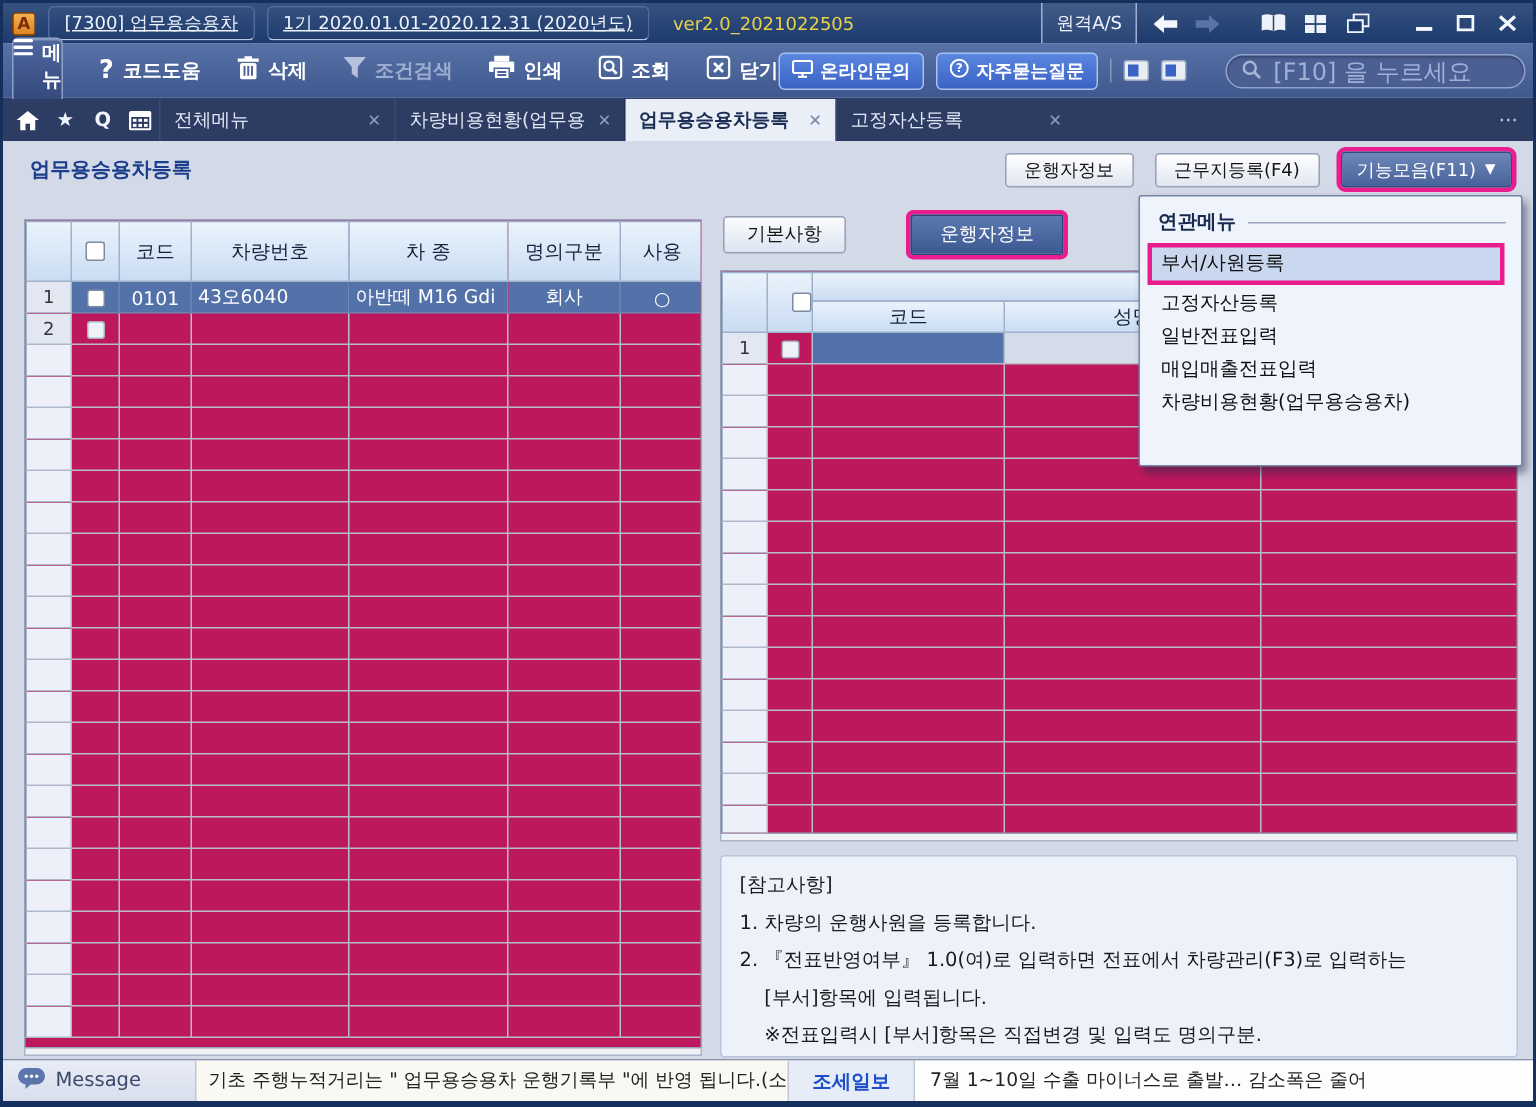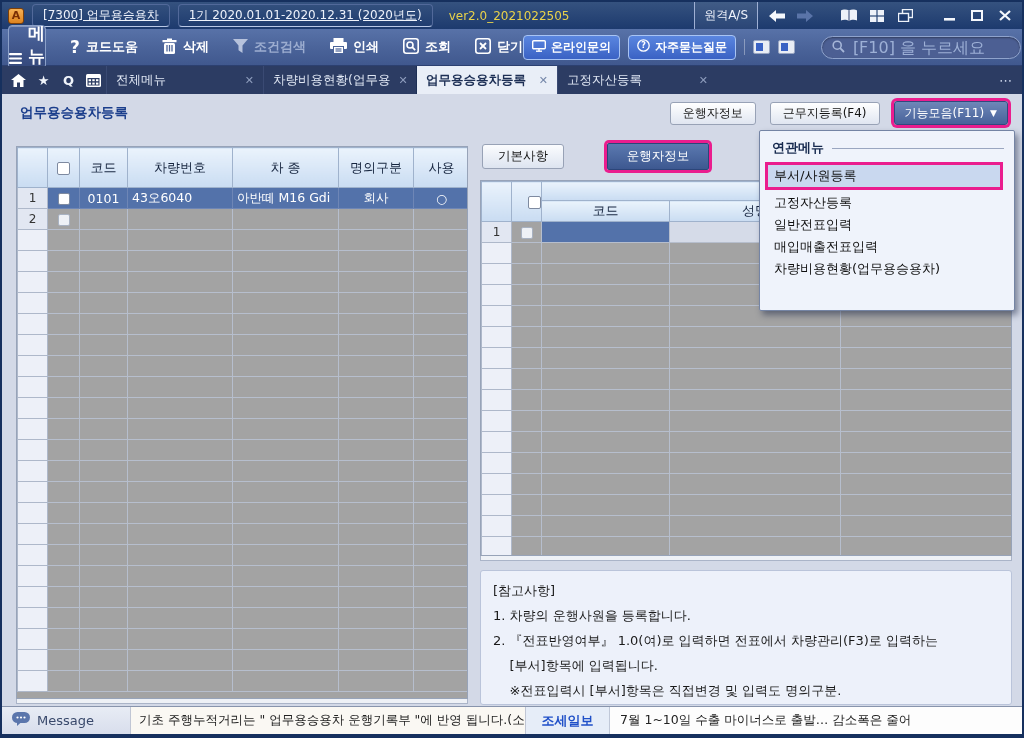--- a/index.html
+++ b/index.html
@@ -20,21 +20,21 @@
   .remote{border:1px solid #9fb0d4;border-radius:4px;padding:19px 9px;font-size:12px;color:#eef2fb;background:rgba(255,255,255,0.06);}
   .ticon{display:flex;align-items:center;justify-content:center;width:18px;height:18px;}
   .tsep{width:6px;}
 
   
   .toolbar{position:absolute;left:0;top:27px;width:100%;height:37px;
     background:linear-gradient(#5872a8,#4a6399 55%,#40588e);border-bottom:1px solid #2c4070;
     display:flex;align-items:center;}
   .menu-btn{width:64px;height:44px;margin-left:6px;border:1px solid #8ba0c8;border-radius:4px;
     background:linear-gradient(#4e679f,#34487b);box-shadow:inset 0 1px 0 rgba(255,255,255,.3);
-    display:flex;align-items:flex-end;justify-content:center;gap:6px;color:#fff;font-size:17px;font-weight:bold;}
+    display:flex;align-items:flex-start;justify-content:center;gap:6px;color:#fff;font-size:13px;font-weight:bold;}
   .tbitem{display:flex;align-items:center;gap:6px;color:#fff;font-size:13px;font-weight:bold;margin-left:24px;white-space:nowrap;}
   .tbitem.dim{color:#9cadd0;}
   .qmark{color:#fff;font-size:17px;font-weight:bold;}
   .tb-right{margin-left:auto;display:flex;align-items:center;margin-right:10px;gap:8px;}
   .bluebtn{background:linear-gradient(#5a86e0,#3a62c4);border:1px solid #a8c4f4;border-radius:4px;
     color:#fff;font-size:12px;font-weight:bold;padding:3px 8px;display:flex;align-items:center;gap:5px;white-space:nowrap;}
   .vline{width:1px;height:16px;background:rgba(255,255,255,.35);}
   .panelicon{width:17px;height:14px;background:#e9edf5;border:1px solid #9aa6c2;border-radius:2px;position:relative;}
   .panelicon::after{content:"";position:absolute;left:2px;top:2px;width:7px;height:8px;background:#3a62c4;}
   .search{width:200px;height:23px;margin-left:18px;border:1px solid #8fa3cc;border-radius:12px;
@@ -57,21 +57,21 @@
   .page-title{position:absolute;left:18px;top:102px;font-size:13.5px;font-weight:bold;color:#1b3e8c;}
   .hdr-buttons{position:absolute;right:14px;top:99px;display:flex;align-items:center;gap:14px;}
   .lightbtn{height:23px;padding:0 12px;background:linear-gradient(#ffffff,#e0e6f1);
     border:1px solid #98a2b6;border-radius:3px;font-size:12px;color:#141414;display:flex;align-items:center;}
   .funcbtn{height:24px;padding:0 10px;background:linear-gradient(#6e87b8,#48629a);
     border:1px solid #31497e;border-radius:3px;font-size:12px;color:#fff;display:flex;align-items:center;gap:6px;
     box-shadow:0 0 0 3px #ea1d8e;}
   .funcbtn .caret{font-size:9px;}
 
   
-  .gridbox{position:absolute;background:#a3a3a3;border:1px solid #97a3b8;overflow:hidden;}
+  .gridbox{position:absolute;background:#be185d;border:1px solid #97a3b8;overflow:hidden;}
   .gridbox table{border-collapse:collapse;table-layout:fixed;width:100%;}
   .gridbox th{background:linear-gradient(#eaf3fc,#c9dcf2);border:1px solid #9fb2cc;
     font-weight:normal;font-size:13px;color:#15243e;padding:0;}
   .gridbox td{border:1px solid #b6becd;height:21px;font-size:12.5px;color:#222;padding:0 4px;overflow:hidden;white-space:nowrap;}
   td.rn{background:#e2e7f2;border-color:#aeb8ca;font-size:12px;color:#333;text-align:center;padding:0;}
   td.rn.empty{background:#edf0f8;}
   .cbx{display:inline-block;width:12px;height:12px;border:1px solid #7e8aa0;background:#fff;border-radius:2px;vertical-align:middle;}
   .cbx.dim{border-color:#a8b2c2;background:#eef1f6;}
   th .cbx{width:13px;height:13px;}
   td.cb-cell,th.cb-cell{text-align:center;padding:0;}

